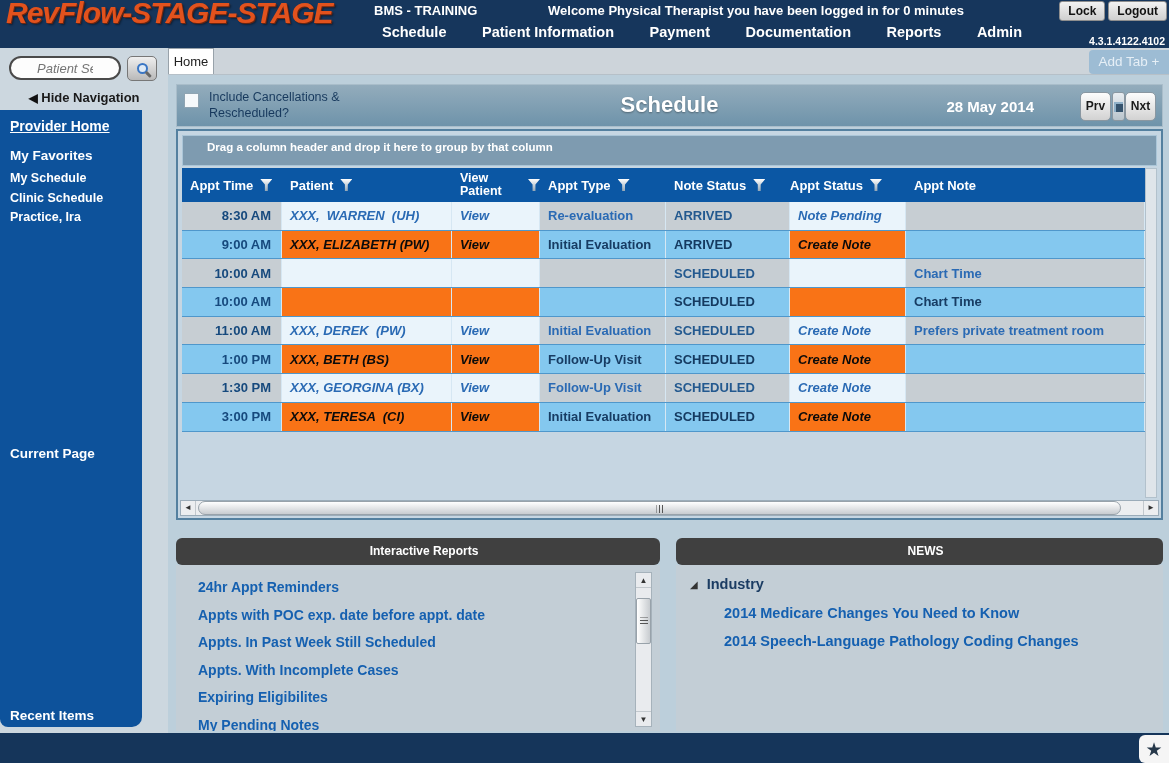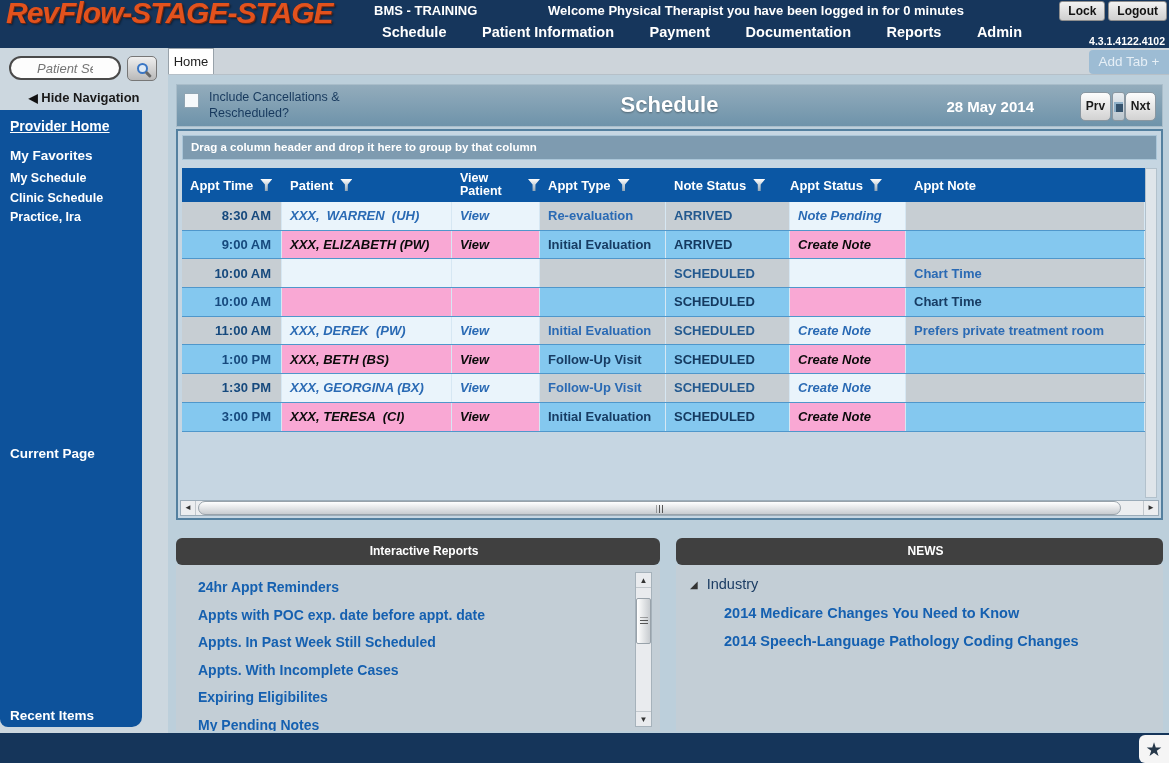--- a/index.html
+++ b/index.html
@@ -55,35 +55,35 @@
   .nav-btn { position:absolute; top:7px; height:29px; background:linear-gradient(#fdfdfd,#d2d2d2); border:1px solid #8a97a1;
              border-radius:5px; font-size:12px; font-weight:bold; color:#1a1a1a; text-align:center; line-height:27px; }
   .prv-btn { right:51px; width:31px; }
   .nxt-btn { right:6px; width:31px; }
   .cal-btn { position:absolute; right:37px; top:7px; width:13px; height:29px; background:linear-gradient(#e8edf1,#b9c4cc);
              border:1px solid #8a97a1; border-radius:3px; display:flex; align-items:center; justify-content:center; }
   .cal-glyph { width:9px; height:10px; background:#35536d; box-shadow:inset 0 2px 0 #8fb0c8, inset 2px 0 0 #8fb0c8; }
 
   
   .grid-box { position:absolute; left:176px; top:129px; width:987px; height:391px; border:2px solid #54809f; background:#c6d6e2; }
-  .group-bar { position:absolute; left:4px; top:4px; right:4px; height:25px; background:#7e9bb0; border:1px solid #abc6d8;
-               color:#fff; font-weight:bold; font-size:11.5px; line-height:23px; padding-left:8px; }
+  .group-bar { position:absolute; left:4px; top:4px; right:4px; height:31px; background:#7e9bb0; border:1px solid #abc6d8;
+               color:#fff; font-weight:bold; font-size:11.5px; line-height:23px; padding-left:24px; }
   .tbl { position:absolute; left:4px; top:37px; }
   .thead { display:flex; background:#0b57a4; height:34px; }
   .hcell { display:flex; align-items:center; gap:7px; padding-left:8px; color:#fff; font-weight:bold; font-size:13px; cursor:pointer; }
   .hcell.c2 .hlab { font-size:12.5px; line-height:13px; }
   .funnel { width:12px; height:12px; background:linear-gradient(#ffffff,#93a6b5); flex:none;
             clip-path:polygon(0 0,100% 0,62% 46%,62% 100%,38% 100%,38% 46%); }
   .c0{width:100px;} .c1{width:170px;} .c2{width:88px;} .c3{width:126px;} .c4{width:124px;} .c5{width:116px;} .c6{width:239px;}
   .row { display:flex; height:28.7px; border-bottom:1px solid #4f97cb; }
   .cell { height:100%; display:flex; align-items:center; padding-left:8px; font-size:13px; font-weight:bold;
           border-right:1px solid #d6e7f3; overflow:hidden; white-space:pre; }
   .cell.c0 { justify-content:flex-end; padding-right:10px; padding-left:0; }
   .row.gray .shade { background:#c7ced3; } .row.blue .shade { background:#84c8ef; }
-  .row.gray .light { background:#eaf4fb; } .row.blue .light { background:#f9a8d4; }
+  .row.gray .light { background:#eaf4fb; } .row.blue .light { background:#f97316; }
   .time { color:#16497d; }
   .ital { font-style:italic; }
   .row.gray .ital { color:#2a6ab4; } .row.blue .ital { color:#0b0b0b; }
   .row.gray .txt { color:#2a6ab4; } .row.blue .txt { color:#173c63; }
   .row.gray .status { color:#23598f; } .row.blue .status { color:#153a60; }
   .v-strip { position:absolute; right:4px; top:37px; bottom:20px; width:12px; background:#dfe5ea; border:1px solid #b2c1cc; }
   .hbar { position:absolute; left:2px; right:2px; bottom:2px; height:16px; background:#eceef0; border:1px solid #9bacb9; }
   .hbar .arrow { position:absolute; top:0; width:15px; height:14px; font-size:8px; color:#333; text-align:center; line-height:14px; }
   .hbar .a-left { left:0; border-right:1px solid #c2c8cd; }
   .hbar .a-right { right:0; border-left:1px solid #c2c8cd; }
@@ -105,21 +105,21 @@
   .v-scroll .arrow { position:absolute; left:0; width:15px; height:15px; font-size:8px; color:#333; text-align:center; line-height:15px; }
   .v-up { top:0; border-bottom:1px solid #c2c8cd; }
   .v-down { bottom:0; border-top:1px solid #c2c8cd; }
   .v-thumb { position:absolute; left:0; top:25px; width:15px; height:46px; background:linear-gradient(90deg,#ffffff,#c8ccd0);
              border:1px solid #98a2aa; border-radius:2px; }
   .v-grip { position:absolute; top:50%; left:3px; width:8px; height:7px; transform:translateY(-50%);
             background:repeating-linear-gradient(#555 0 1px,transparent 1px 3px); }
   .news-tree { padding:11px 0 0 14px; }
   .news-cat-row { display:flex; align-items:center; gap:9px; }
   .tree-toggle { font-size:10px; color:#333; cursor:pointer; }
-  .news-cat { font-size:14.5px; font-weight:normal; color:#1b3c63; }
+  .news-cat { font-size:14.5px; font-weight:bold; color:#1b3c63; }
   .news-items { margin:8px 0 0 34px; }
   .news-link { font-size:14.5px; font-weight:bold; color:#1560b0; line-height:27.5px; cursor:pointer; white-space:nowrap; }
 
   
   .bottom-bar { position:absolute; left:0; top:733px; width:1169px; height:30px; background:#15355a; }
   .star-tile { position:absolute; right:0; top:735px; width:30px; height:28px; background:#f5f5f5;
                border-radius:6px 0 0 6px; display:flex; align-items:center; justify-content:center; z-index:4; }
   .star { font-size:19px; color:#26384a; line-height:1; }
 </style>
 </head>

